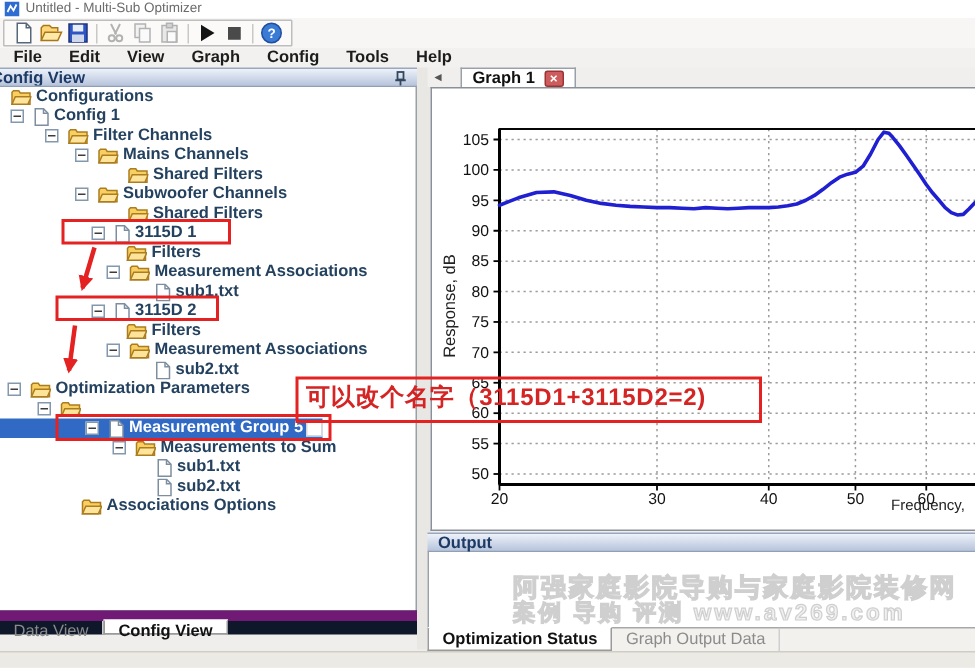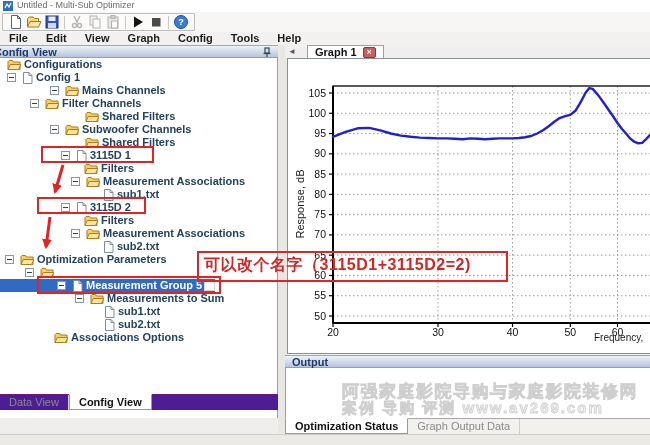--- a/index.html
+++ b/index.html
@@ -26,21 +26,21 @@
 .tree-row{display:flex;align-items:center;height:13px;width:max-content;font-size:11px;font-weight:600;color:#24425f;white-space:nowrap}
 .tree-row.selected{background:#316ac5;color:#fff}
 .pad{flex:0 0 auto;height:1px}
 .expander{flex:0 0 auto;width:9px;height:9px;border:1px solid #8398ad;background:#fff;position:relative;margin-right:6px}
 .expander::after{content:"";position:absolute;left:1px;right:1px;top:3px;height:1px;background:#3c3c3c}
 .ticon{flex:0 0 auto;margin-right:3px}
 .tlabel{line-height:13px}
 .tbold{font-weight:700}
 .editbox{flex:0 0 auto;width:11px;height:11px;background:#fff;border:1px solid #d7d7d7;margin-left:2px}
 
-.left-tabs{position:absolute;left:0;top:394px;width:278px;height:16px;background:#4c1d95;border-top:1px solid #701a75;display:flex}
+.left-tabs{position:absolute;left:0;top:407px;width:278px;height:16px;background:#0f172a;border-top:7px solid #701a75;display:flex}
 .right-tabs{position:absolute;left:285px;top:418px;width:365px;height:16px;background:#f2f1ee;border-top:1px solid #a8a8a8;display:flex}
 .btab{font-size:11px;color:#8b8b8b;padding:1px 9px;line-height:13px;border-right:1px solid #cfcfcf}
 .btab.active{background:#fff;border:1px solid #9a9a9a;border-top:1px solid #fff;font-weight:700;color:#111;margin-top:-1px}
 
 .graph-tabbar{position:absolute;left:285px;top:45px;width:365px;height:13px;background:#f0efed}
 .nav-arrow{position:absolute;left:3px;top:1px;font-size:8px;color:#555;line-height:11px}
 .gtab{position:absolute;left:22px;top:0;height:13px;display:flex;align-items:center;background:#fff;border:1px solid #9aa0a8;border-bottom:none;padding:0 7px;font-size:11px;font-weight:700;color:#111}
 .gclose{width:13px;height:11px;background:#cd5c5c;border:1px solid #9c3434;color:#fff;font-size:9px;font-weight:700;line-height:9px;text-align:center;border-radius:2px;margin-left:6px}
 
 .graph-panel{position:absolute;left:287px;top:58px;width:363px;height:296px;background:#fff;border:1px solid #8a9099;border-right:none;overflow:hidden}
@@ -179,36 +179,36 @@
     <div class="tree-row">
       <span class="pad" style="width:7px"></span>
       <span class="expander"></span>
       <svg class="ticon" width="11" height="12" viewBox="0 0 11 12">
         <path d="M1.5,0.5 h5.5 l3,3 v8 h-8.5 z" fill="#fff" stroke="#7d8ea0"></path>
         <path d="M7,0.5 v3 h3" fill="none" stroke="#7d8ea0"></path>
       </svg>
       <span class="tlabel">Config 1</span>
     </div>
     <div class="tree-row">
+      <span class="pad" style="width:30px"></span>
+      <span class="expander"></span>
+      <svg class="ticon" width="14" height="12" viewBox="0 0 14 12">
+        <path d="M1,10.5 V2.5 L2,1.5 h3.5 l1,1.5 H13 v7.5 z" fill="#f9cf62" stroke="#ab7d1f"></path>
+        <path d="M1,10.5 L3.2,5.5 H13.8 L11.6,10.5 z" fill="#fde49a" stroke="#ab7d1f"></path>
+      </svg>
+      <span class="tlabel">Filter Channels</span>
+    </div>
+    <div class="tree-row">
       <span class="pad" style="width:50px"></span>
       <span class="expander"></span>
       <svg class="ticon" width="14" height="12" viewBox="0 0 14 12">
         <path d="M1,10.5 V2.5 L2,1.5 h3.5 l1,1.5 H13 v7.5 z" fill="#f9cf62" stroke="#ab7d1f"></path>
         <path d="M1,10.5 L3.2,5.5 H13.8 L11.6,10.5 z" fill="#fde49a" stroke="#ab7d1f"></path>
       </svg>
       <span class="tlabel">Mains Channels</span>
-    </div>
-    <div class="tree-row">
-      <span class="pad" style="width:30px"></span>
-      <span class="expander"></span>
-      <svg class="ticon" width="14" height="12" viewBox="0 0 14 12">
-        <path d="M1,10.5 V2.5 L2,1.5 h3.5 l1,1.5 H13 v7.5 z" fill="#f9cf62" stroke="#ab7d1f"></path>
-        <path d="M1,10.5 L3.2,5.5 H13.8 L11.6,10.5 z" fill="#fde49a" stroke="#ab7d1f"></path>
-      </svg>
-      <span class="tlabel">Filter Channels</span>
     </div>
     <div class="tree-row">
       <span class="pad" style="width:85px"></span>
       <svg class="ticon" width="14" height="12" viewBox="0 0 14 12">
         <path d="M1,10.5 V2.5 L2,1.5 h3.5 l1,1.5 H13 v7.5 z" fill="#f9cf62" stroke="#ab7d1f"></path>
         <path d="M1,10.5 L3.2,5.5 H13.8 L11.6,10.5 z" fill="#fde49a" stroke="#ab7d1f"></path>
       </svg>
       <span class="tlabel">Shared Filters</span>
     </div>
     <div class="tree-row">

